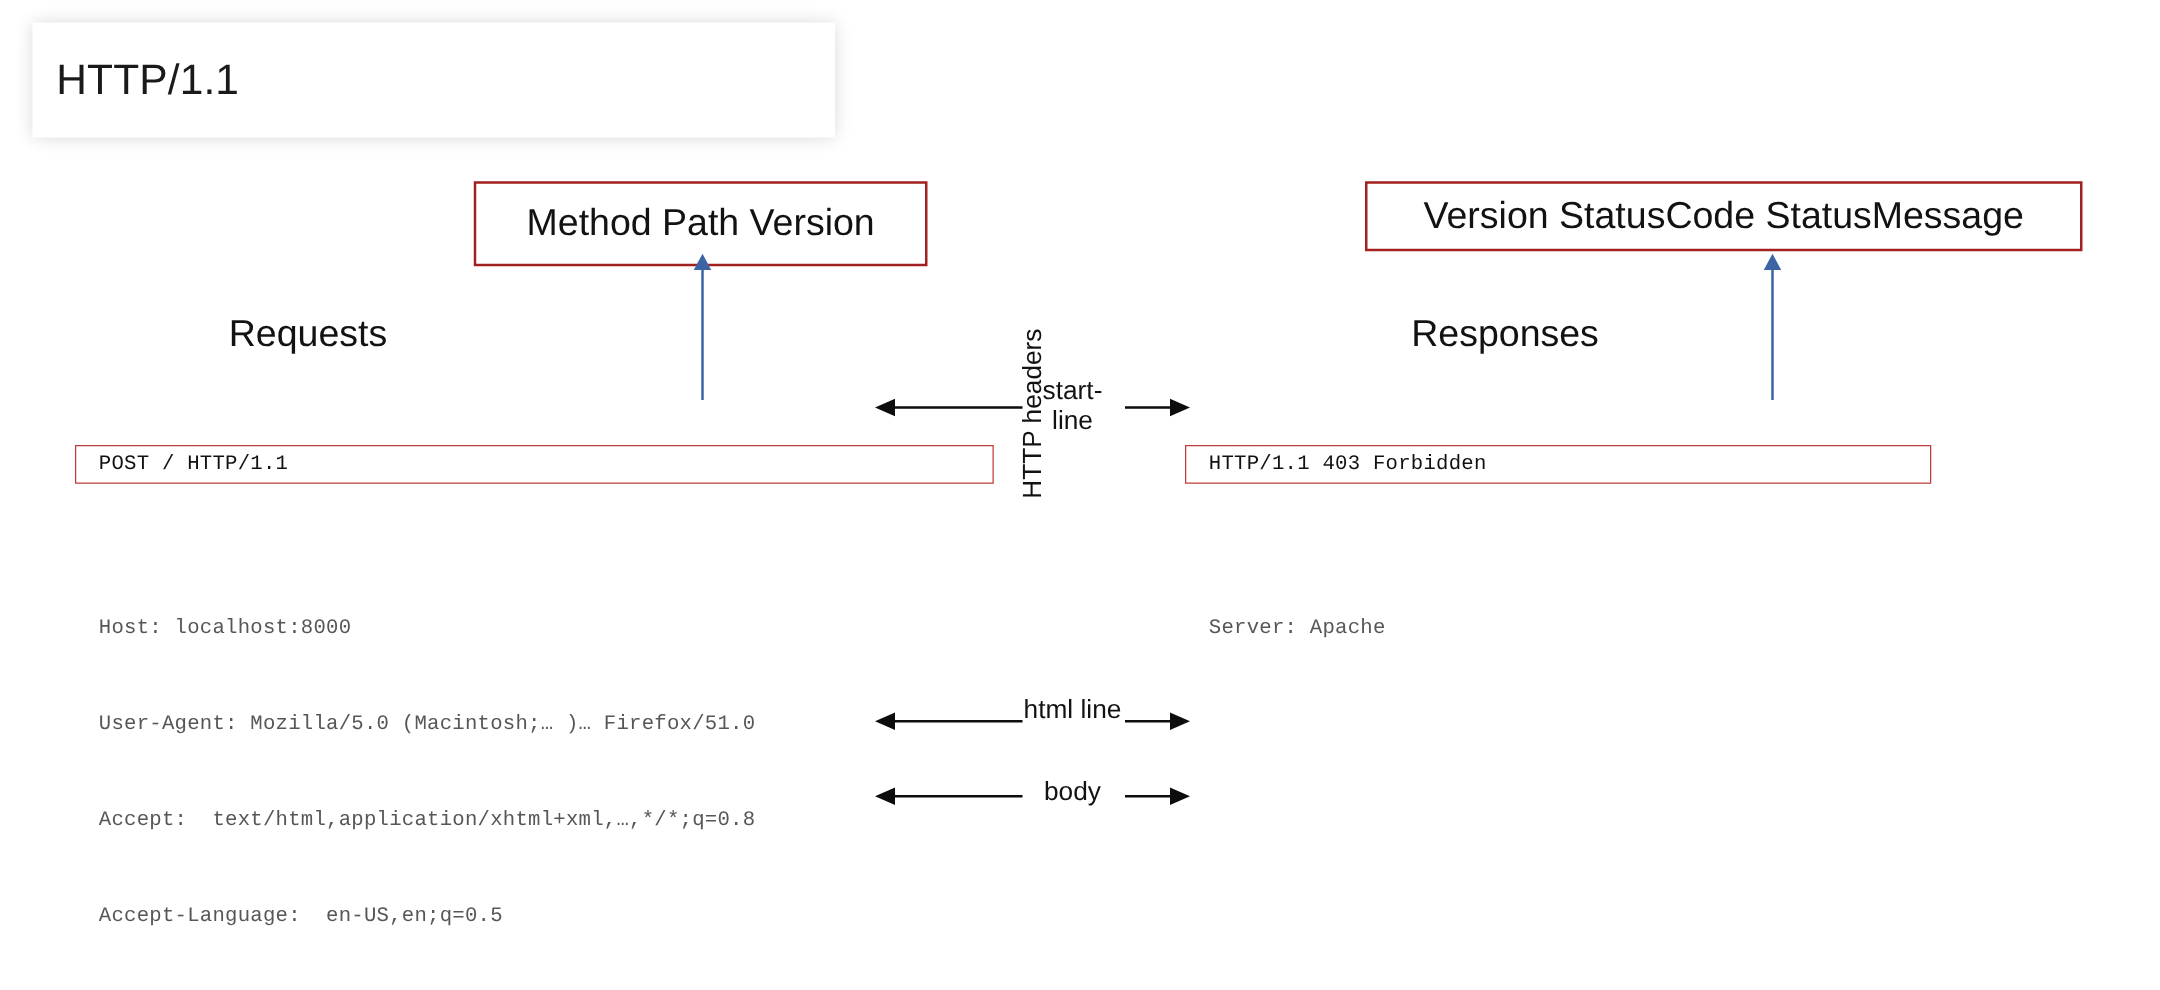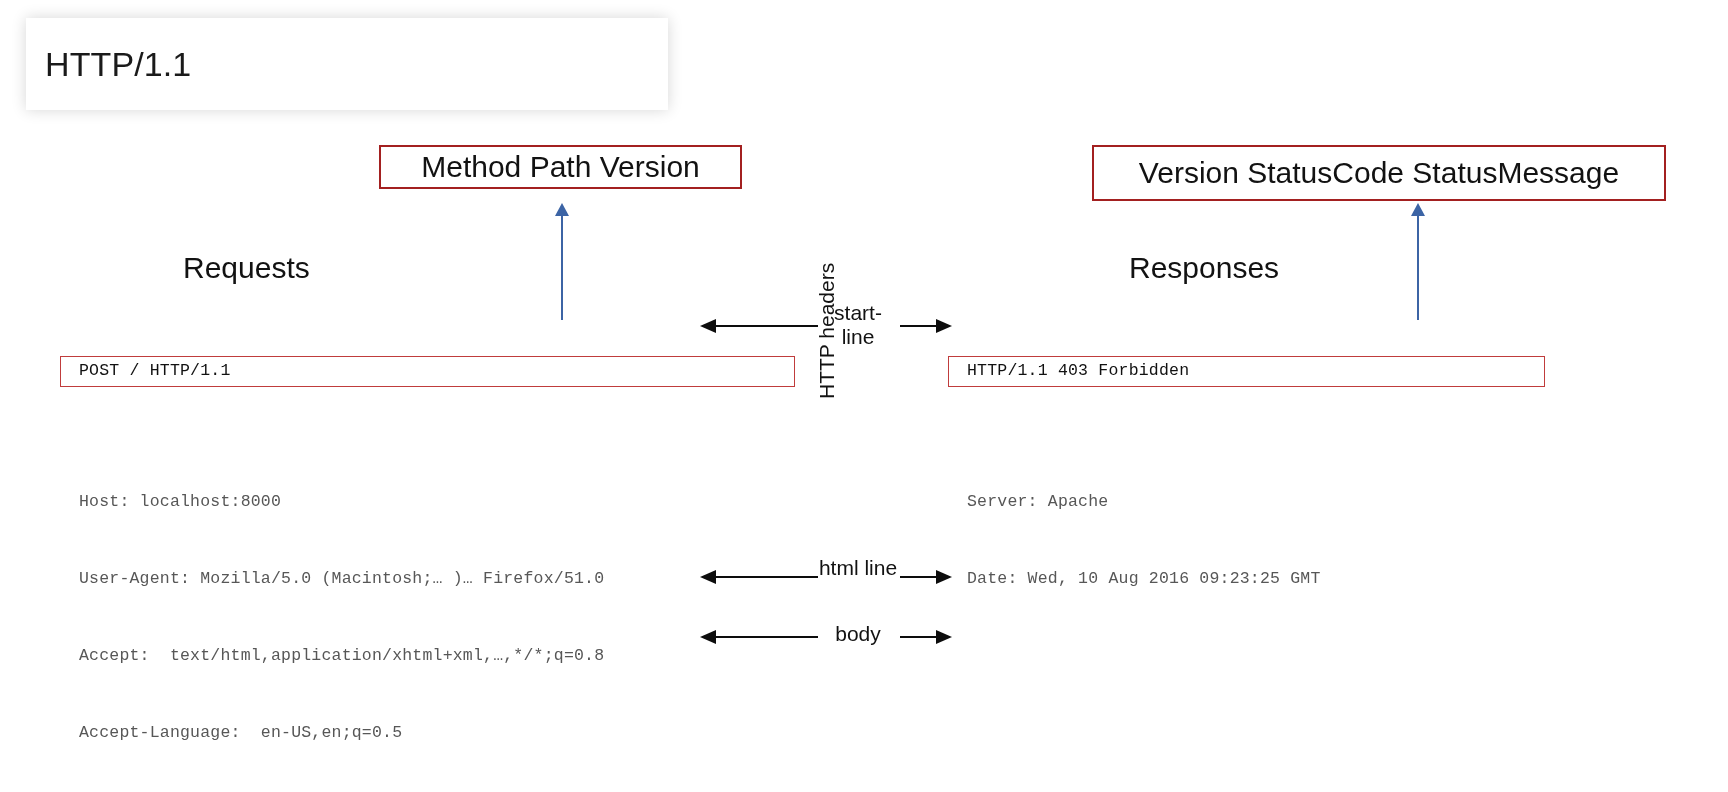--- a/index.html
+++ b/index.html
@@ -42,21 +42,21 @@
     display: flex;
     align-items: center;
     justify-content: center;
     padding: 0 12px;
   }
   .callout span {
     font-size: 30px;
     color: #121212;
     white-space: nowrap;
   }
-  #callout-method { left: 379px; top: 145px; width: 363px; height: 44px; }
+  #callout-method { left: 379px; top: 145px; width: 363px; height: 68px; }
   #callout-status { left: 1092px; top: 145px; width: 574px; height: 56px; }
 
   
   .blue-arrow { position: absolute; }
   .blue-arrow .shaft {
     position: absolute;
     left: 50%;
     transform: translateX(-50%);
     width: 2px;
     background: #3C64A5;
@@ -205,21 +205,20 @@
       
     </div>
     
     
   </div>
 
   <div class="msg-block" id="response-block">
     <div class="start-line-row">HTTP/1.1 403 Forbidden</div>
     <div class="headers-row">
       <span class="header-line">Server: Apache</span>
-      <span class="header-line">Date: Wed, 10 Aug 2016 09:23:25 GMT</span>
       
       
       
       
       
     </div>
     
     
   </div>
 

